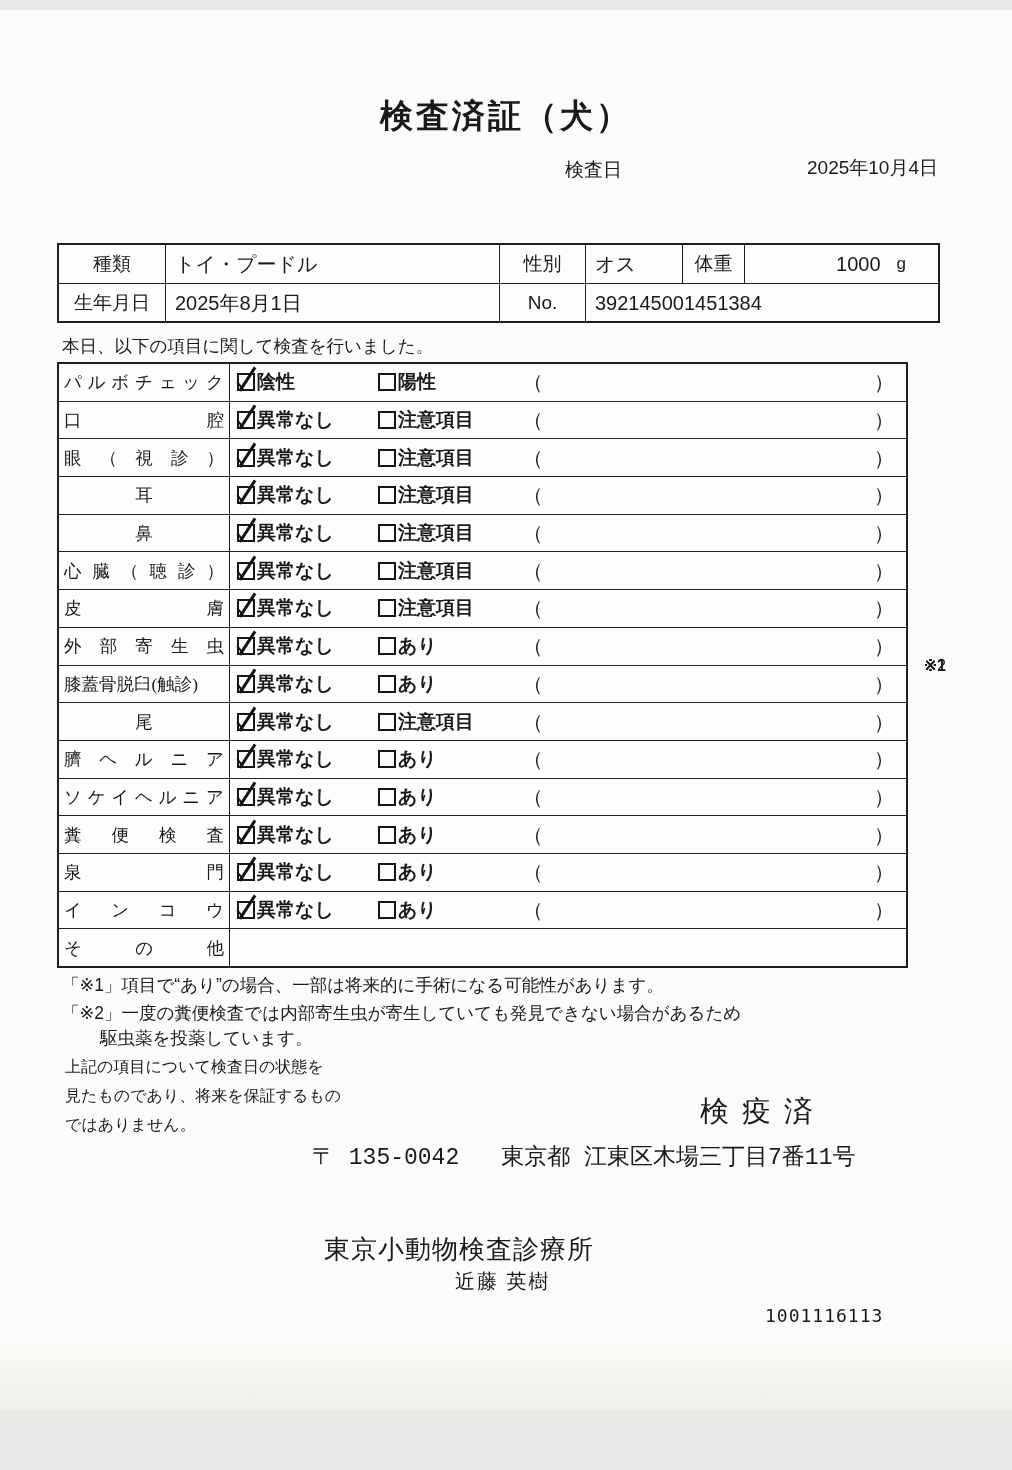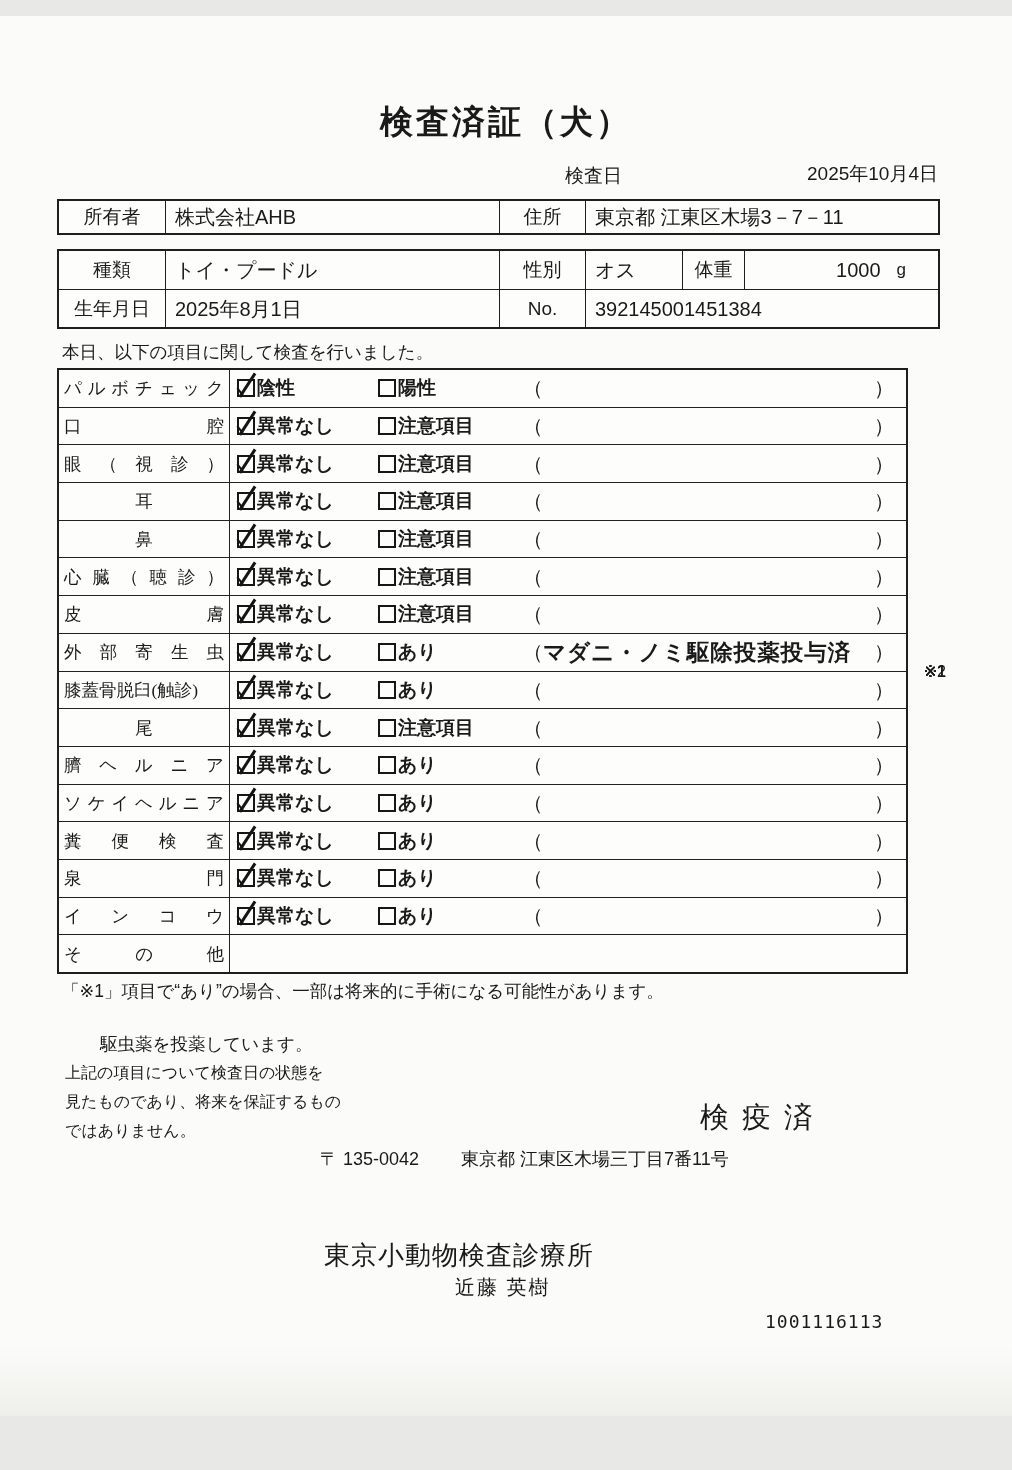--- a/index.html
+++ b/index.html
@@ -6,21 +6,21 @@
   body{
     font-family:"Liberation Sans","DejaVu Sans",sans-serif;
     color:#1a1a1a;
     background:#e8e8e6;
   }
   .page{
     position:relative;
     width:1012px;height:1400px;
     background:#fbfbf9;
     overflow:hidden;
-    margin:16px auto;
+    margin:10px auto;
   }
   .scan-shade{
     position:absolute;left:0;bottom:0;width:100%;height:70px;
     background:linear-gradient(#fbfbf900,#eeeeea);
   }
   
   .doc-title{
     position:absolute;top:84px;left:0;width:100%;
     text-align:center;font-size:33px;font-weight:600;letter-spacing:3px;
   }
@@ -110,21 +110,21 @@
 
   
   .footnote1{position:absolute;top:963px;left:62px;font-size:17.5px;}
   .footnote2{position:absolute;top:991px;left:62px;font-size:17.5px;}
   .footnote2b{position:absolute;top:1016px;left:100px;font-size:17.5px;}
   .disclaimer{position:absolute;top:1042px;left:65px;font-size:16px;line-height:29px;}
   .stamp{
     position:absolute;top:1082px;left:700px;
     font-size:29px;font-weight:500;letter-spacing:13px;white-space:nowrap;
   }
-  .postal-line{position:absolute;top:1131px;left:320px;font-size:18px;display:flex;}
+  .postal-line{position:absolute;top:1131px;left:312px;font-size:23px;display:flex;font-family:Liberation Mono, monospace;}
   .postal-line .addr{margin-left:42px;}
   .tel-line{
     position:absolute;top:1179px;left:330px;font-size:18px;
     font-family:"DejaVu Sans Mono","Liberation Mono",monospace;display:flex;
   }
   .tel-line .fax{margin-left:24px;}
   .clinic-name{position:absolute;top:1222px;left:324px;font-size:26px;letter-spacing:1px;}
   .vet-name{position:absolute;top:1258px;left:455px;font-size:20px;letter-spacing:2px;}
   .doc-number{
     position:absolute;top:1295px;left:765px;font-size:18px;
@@ -134,28 +134,20 @@
 </head>
 <body>
 
 <div class="page">
 
   <div class="doc-title">検査済証（犬）</div>
 
   <div class="insp-date-label">検査日</div>
   <div class="insp-date-value">2025年10月4日</div>
 
-  <div class="info-table owner-table">
-    <div class="info-row">
-      <div class="cell lab w-lab1">所有者</div>
-      <div class="cell val w-val1">株式会社AHB</div>
-      <div class="cell lab w-lab2">住所</div>
-      <div class="cell val w-rest">東京都 江東区木場3－7－11</div>
-    </div>
-  </div>
 
   <div class="info-table pet-table">
     <div class="info-row">
       <div class="cell lab w-lab1">種類</div>
       <div class="cell val w-val1">トイ・プードル</div>
       <div class="cell lab w-lab2">性別</div>
       <div class="cell val w-sex">オス</div>
       <div class="cell lab w-wlab">体重</div>
       <div class="cell val w-rest weight-val">
         <span>1000</span>
@@ -337,21 +329,20 @@
       <div class="row-content">
         <span class="opt opt1">
           <span class="checkbox checked"></span>
           <span class="opt-text">異常なし</span>
         </span>
         <span class="opt opt2">
           <span class="checkbox"></span>
           <span class="opt-text">あり</span>
         </span>
         <span class="paren-open">（</span>
-        <span class="paren-text">マダニ・ノミ駆除投薬投与済</span>
         <span class="paren-close">）</span>
       </div>
 
     </div>
 
     <div class="exam-row">
       <div class="row-label plain">膝蓋骨脱臼(触診)</div>
       <div class="row-content">
         <span class="opt opt1">
           <span class="checkbox checked"></span>
@@ -514,20 +505,21 @@
         
         
         
         
       </div>
 
     </div>
   </div>
 
   <div class="footnote1">「※1」項目で“あり”の場合、一部は将来的に手術になる可能性があります。</div>
+  <div class="footnote2">「※2」一度の糞便検査では内部寄生虫が寄生していても発見できない場合があるため</div>
   <div class="footnote2b">駆虫薬を投薬しています。</div>
 
   <div class="disclaimer">
     <div>上記の項目について検査日の状態を</div>
     <div>見たものであり、将来を保証するもの</div>
     <div>ではありません。</div>
   </div>
 
   <div class="stamp">検疫済</div>
 

